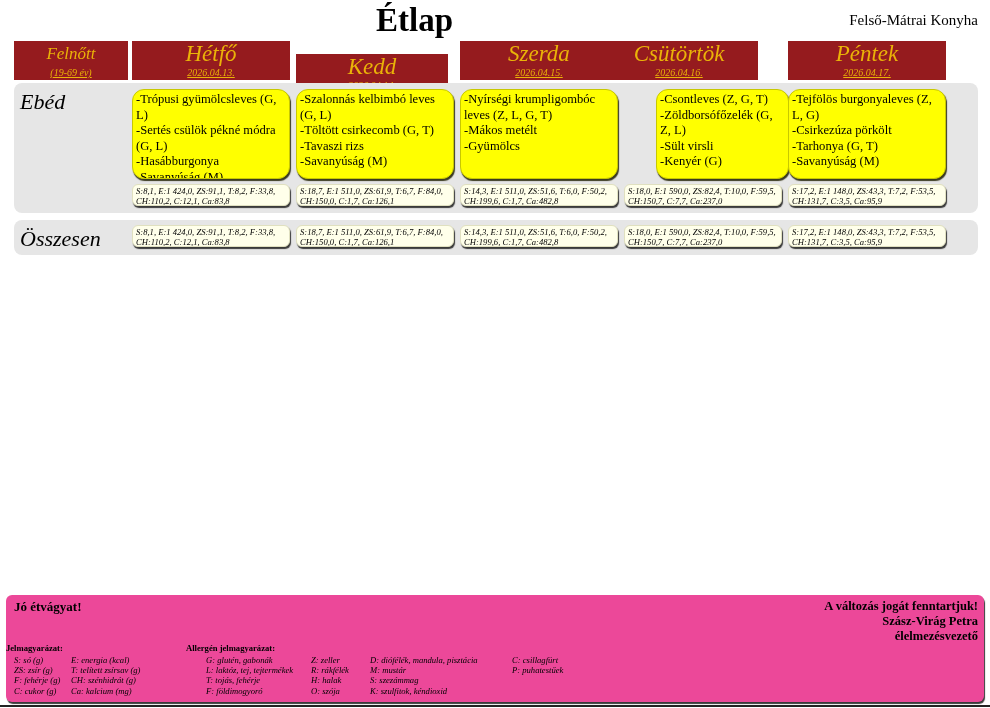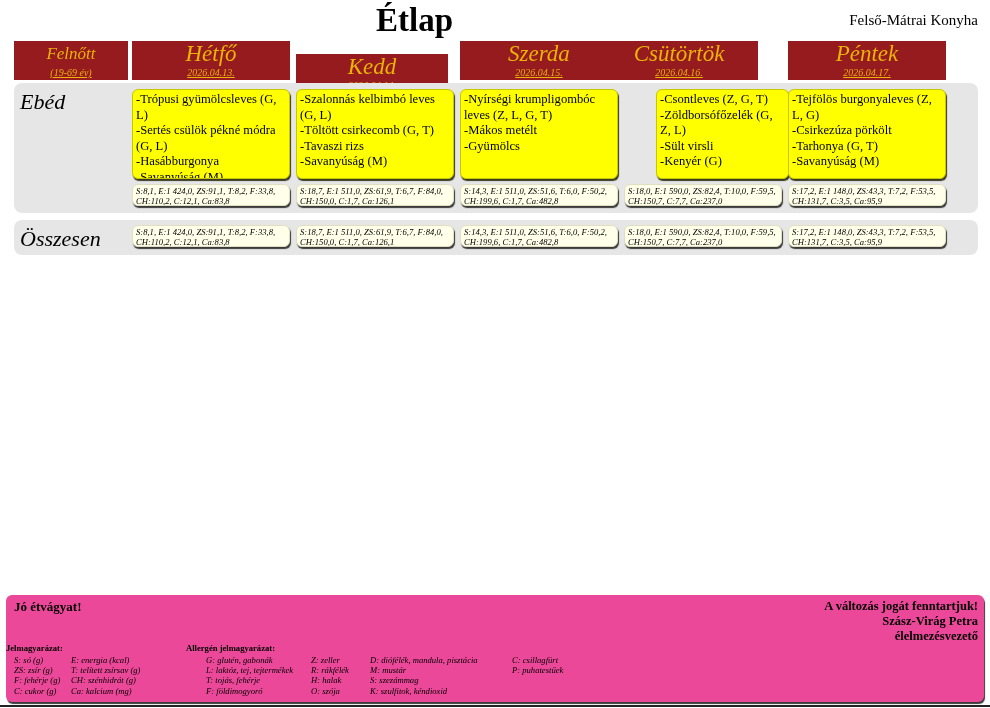--- a/index.html
+++ b/index.html
@@ -10,21 +10,21 @@
 
   .hdr { position: absolute; top: 41px; height: 39px; background: #951b1e; color: #eab308; text-align: center; font-style: italic; font-weight: normal; }
   .hdr .day { font-size: 23px; line-height: 26px; display: block; margin-top: 0px; }
   .hdr .date { font-size: 10px; line-height: 12px; display: block; text-decoration: underline; }
   .hdr.first .day { font-size: 17px; line-height: 22px; margin-top: 2px; }
   .hdr.first .date { font-size: 10px; text-decoration: underline; margin-top: 2px; }
 
   .row-bg { position: absolute; left: 14px; width: 964px; background: #e6e6e6; border-radius: 8px; }
   .row-label { position: absolute; left: 20px; font-style: italic; font-size: 22px; }
 
-  .meal { position: absolute; top: 89px; height: 90px; background: #ffff00; border-radius: 6px; box-shadow: 1px 2px 1px #3a3a20; border: 1px solid #c8c800; box-sizing: border-box; padding: 2px 3px; font-size: 12.6px; line-height: 15.5px; overflow: hidden; }
+  .meal { position: absolute; top: 89px; height: 90px; background: #ffff00; border-radius: 12px; box-shadow: 1px 2px 1px #3a3a20; border: 1px solid #c8c800; box-sizing: border-box; padding: 2px 3px; font-size: 12.6px; line-height: 15.5px; overflow: hidden; }
   .meal div { white-space: normal; }
 
   .nutr { position: absolute; height: 22px; background: #ffffea; border-radius: 6px; box-shadow: 1px 2px 1px #3a3a3a; border: 1px solid #e0e0c0; box-sizing: border-box; padding: 1px 3px; font-size: 8.6px; line-height: 10px; font-style: italic; overflow: hidden; }
 
   .footer { position: absolute; left: 6px; top: 595px; width: 978px; height: 107px; background: #ec4899; border-radius: 6px; box-shadow: 1px 2px 1px #3a3a3a; }
   .bottom-line { position: absolute; left: 0; top: 705px; width: 990px; height: 2px; background: #222; }
   .enjoy { position: absolute; left: 8px; top: 4px; font-weight: bold; font-size: 13px; }
   .notice { position: absolute; right: 6px; top: 4px; text-align: right; font-weight: bold; font-size: 12.5px; line-height: 15px; }
   .legend-title { position: absolute; top: 48px; font-weight: bold; font-size: 8.6px; }
   .legend-col { position: absolute; top: 60px; font-style: italic; font-size: 8.6px; line-height: 10.2px; }

